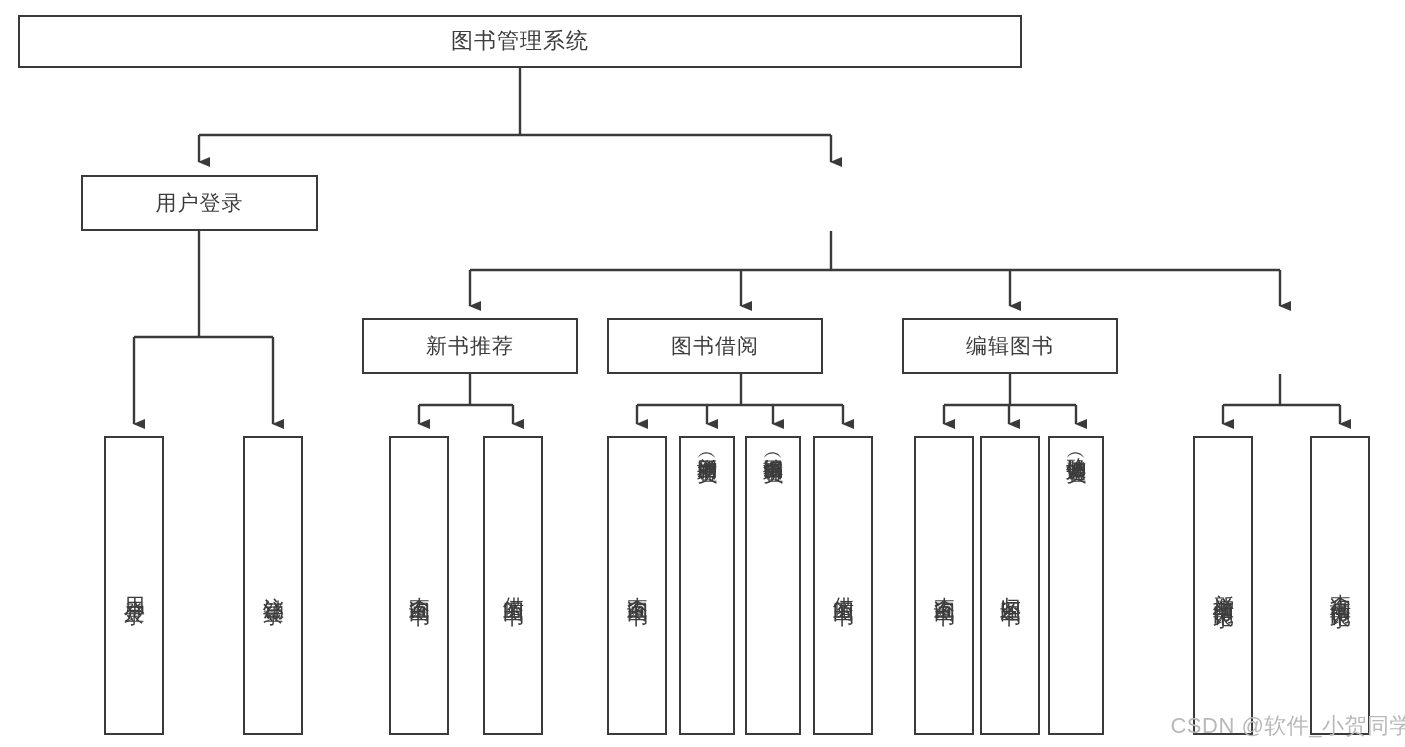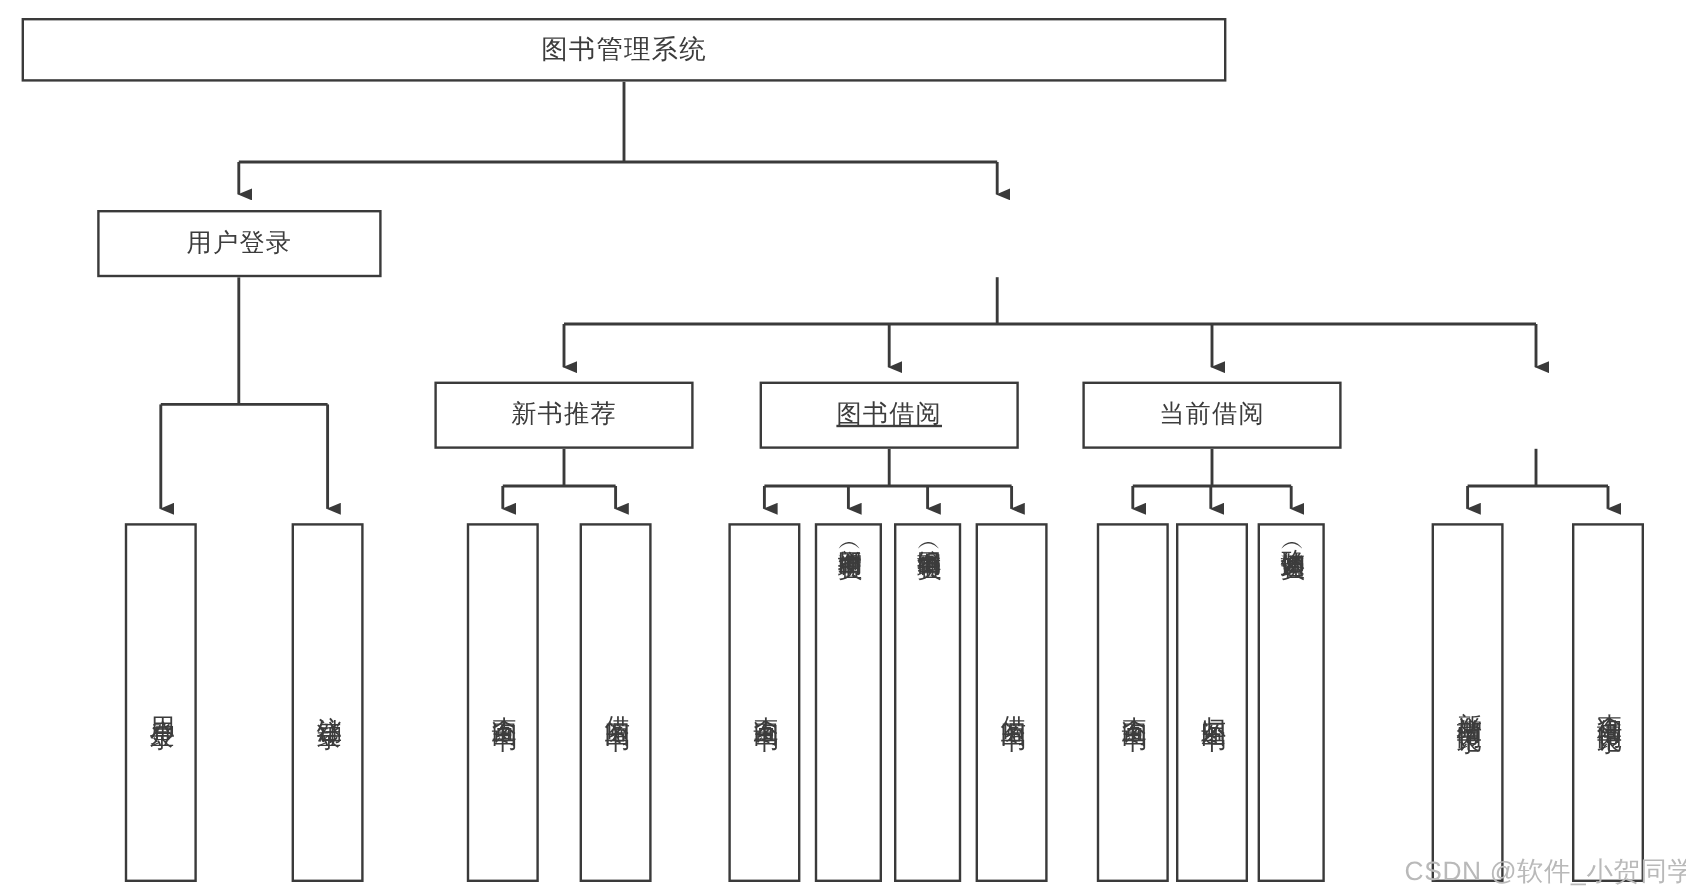--- a/index.html
+++ b/index.html
@@ -150,26 +150,26 @@
 
   <div class="node horiz" style="left:81px; top:175px; width:237px; height:56px;">
     <span class="label">用户登录</span>
   </div>
 
 
   <div class="node horiz" style="left:362px; top:318px; width:216px; height:56px;">
     <span class="label">新书推荐</span>
   </div>
 
-  <div class="node horiz" style="left:633px; top:318px; width:216px; height:56px;text-decoration:underline;">
+  <div class="node horiz" style="left:607px; top:318px; width:216px; height:56px;">
     <span class="label">图书借阅</span>
   </div>
 
   <div class="node horiz" style="left:902px; top:318px; width:216px; height:56px;">
-    <span class="label">当前借阅</span>
+    <span class="label">编辑图书</span>
   </div>
 
 
   <div class="node vert centered" style="left:104px; top:436px; width:60px; height:299px;">
     <span class="label">用户登录</span>
   </div>
 
   <div class="node vert centered" style="left:243px; top:436px; width:60px; height:299px;">
     <span class="label">注销登录</span>
   </div>

